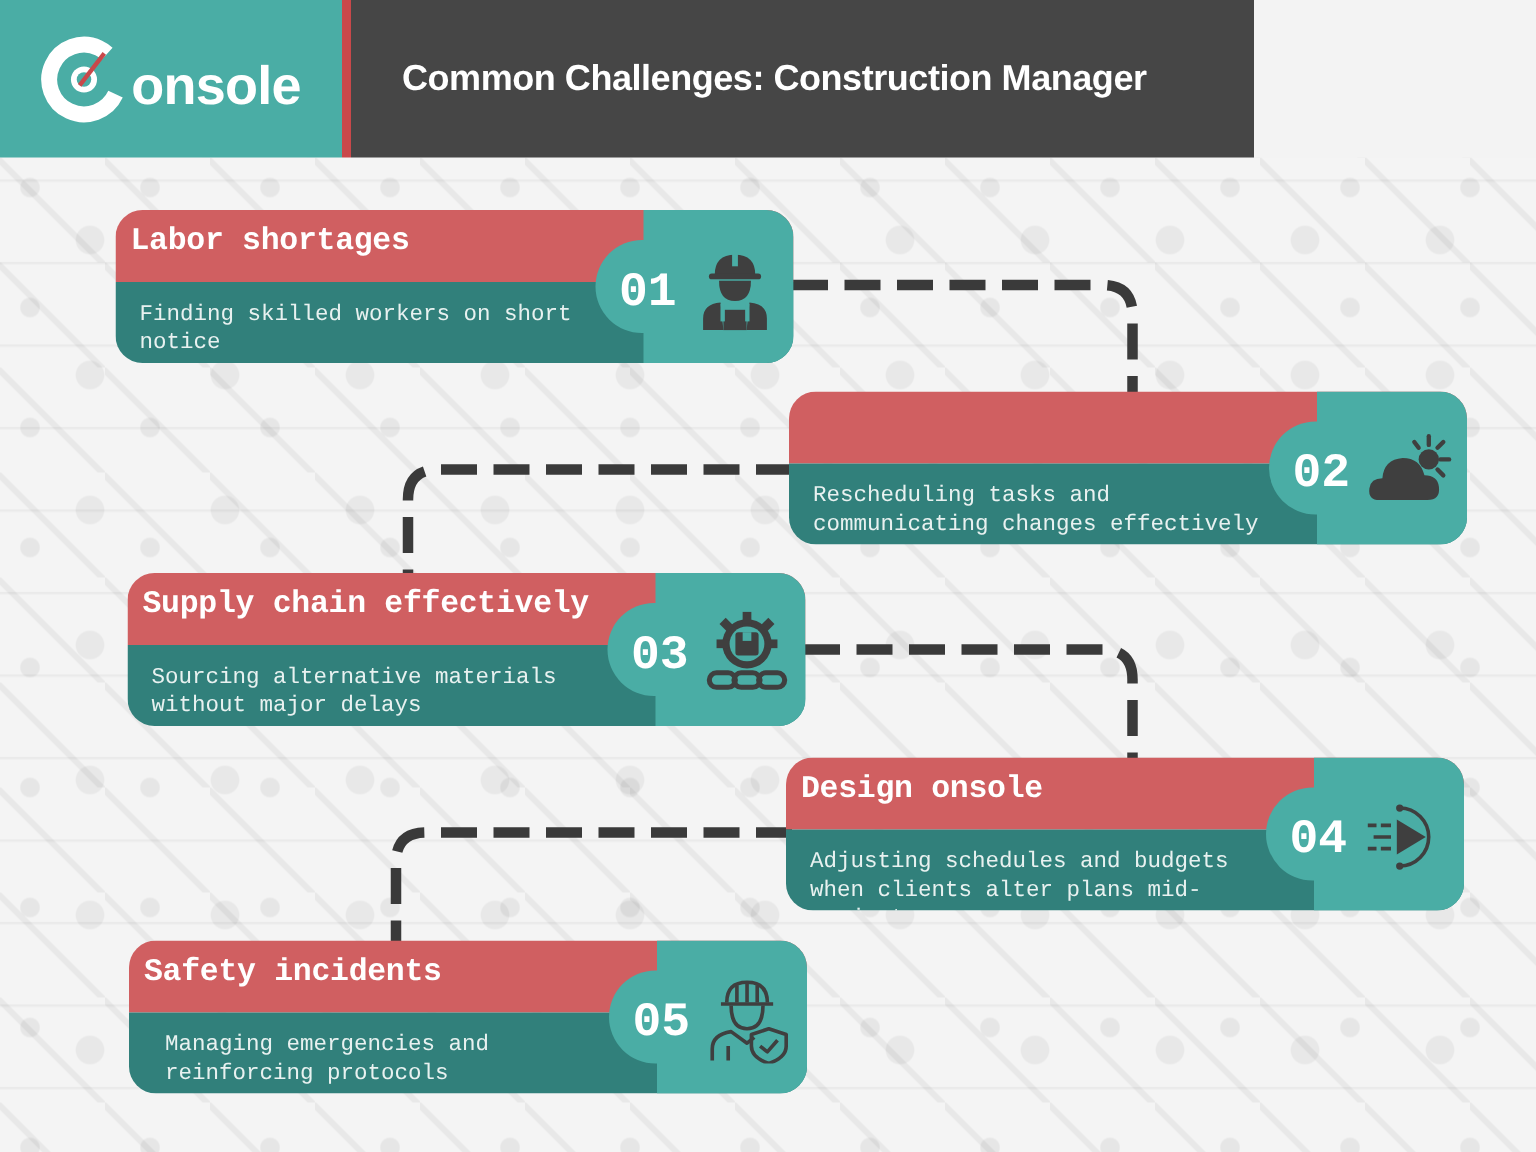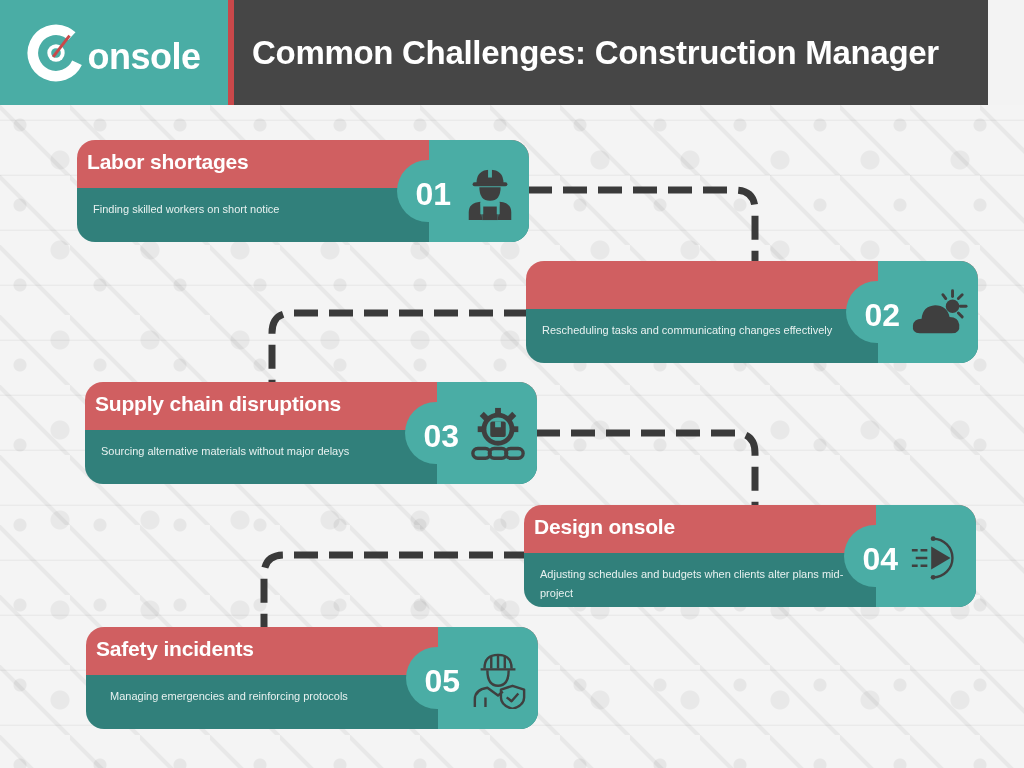--- a/index.html
+++ b/index.html
@@ -15,67 +15,67 @@
     background-color: #f4f4f4;
     background-image:
       radial-gradient(circle at 20px 20px, rgba(0,0,0,0.06) 6px, transparent 7px),
       radial-gradient(circle at 60px 55px, rgba(0,0,0,0.05) 9px, transparent 10px),
       linear-gradient(45deg, transparent 46%, rgba(0,0,0,0.05) 47%, rgba(0,0,0,0.05) 50%, transparent 51%),
       linear-gradient(0deg, transparent 70%, rgba(0,0,0,0.04) 71%, rgba(0,0,0,0.04) 73%, transparent 74%);
     background-size: 80px 80px, 90px 90px, 70px 70px, 55px 55px;
   }
   
   .header {
-    position: absolute; left: 0; top: 0; width: 988px; height: 105px;
+    position: absolute; left: 0; top: 0; width: 836px; height: 105px;
     display: flex;
   }
   .logo-block {
     width: 228px; height: 105px; background: #4aada5;
     display: flex; align-items: center; justify-content: center;
     position: relative;
   }
   .logo-divider { width: 6px; height: 105px; background: #c9484a; }
   .title-block {
     flex: 1; height: 105px; background: #464646;
     display: flex; align-items: center; padding-left: 18px;
   }
   .title {
-    color: #ffffff; font-weight: bold; font-size: 33px; letter-spacing: -0.3px;
+    color: #ffffff; font-weight: bold; font-size: 24px; letter-spacing: -0.3px; margin-left: 16px;
   }
   .logo-mark { width: 58px; height: 58px; position: relative; margin-right: 2px; }
   .logo-text { color: #fff; font-weight: bold; font-size: 36px; letter-spacing: -0.5px; margin-top: 8px; }
 
   
   svg.connectors { position: absolute; left: 0; top: 0; width: 1024px; height: 768px; }
 
   
   .card {
     position: absolute; width: 452px; height: 102px;
-    border-radius: 18px; overflow: hidden;
+    border-radius: 18px; overflow: hidden; font-family: Liberation Mono, monospace;
   }
   .card .top {
     position: absolute; left: 0; top: 0; width: 100%; height: 48px; background: #d05f61;
   }
   .card .bottom {
     position: absolute; left: 0; top: 48px; width: 100%; height: 54px; background: #31807b;
   }
   .card .right {
     position: absolute; right: 0; top: 0; width: 100px; height: 100%; background: #4aada5;
   }
   .card .badge-bump {
     position: absolute; right: 68px; top: 20px; width: 64px; height: 62px;
     border-radius: 31px 0 0 31px; background: #4aada5;
   }
   .card .heading {
     position: absolute; left: 10px; top: 10px; color: #ffffff;
     font-weight: bold; font-size: 21px; letter-spacing: -0.2px; white-space: nowrap;
   }
   .card .desc {
     position: absolute; left: 16px; top: 60px; width: 320px;
-    color: #e8f1f0; font-size: 11px; line-height: 19px;
+    color: #e8f1f0; font-size: 15px; line-height: 19px;
   }
   .card .num {
     position: absolute; right: 78px; top: 36px; color: #ffffff;
     font-weight: bold; font-size: 32px;
   }
   .card .icon {
     position: absolute; right: 10px; top: 24px; width: 58px; height: 58px;
   }
 </style>
 </head>
@@ -146,21 +146,21 @@
     <circle cx="44" cy="22" r="7" fill="#3f3f3f"></circle>
     <path d="M10 50 Q2 50 3 42 Q4 35 12 35 Q13 22 26 21 Q38 21 41 33 Q50 33 51 41 Q52 50 43 50 Z" fill="#3f3f3f"></path>
   </svg>
 </div>
 
 <div class="card" style="left:85px; top:382px;">
   <div class="top"></div>
     <div class="bottom"></div>
     <div class="right"></div>
     <div class="badge-bump"></div>
-  <div class="heading">Supply chain disruptions</div>
+  <div class="heading">Supply chain effectively</div>
   <div class="desc">Sourcing alternative materials without major delays</div>
   <div class="num">03</div>
   <svg class="icon" viewBox="0 0 60 60">
     <g fill="#3f3f3f">
       <circle cx="30" cy="24" r="17"></circle>
       <rect x="27" y="2" width="6" height="8"></rect>
       <rect x="9" y="21" width="8" height="6"></rect>
       <rect x="43" y="21" width="8" height="6"></rect>
       <rect x="13" y="7" width="6" height="8" transform="rotate(-45 16 11)"></rect>
       <rect x="41" y="7" width="6" height="8" transform="rotate(45 44 11)"></rect>

